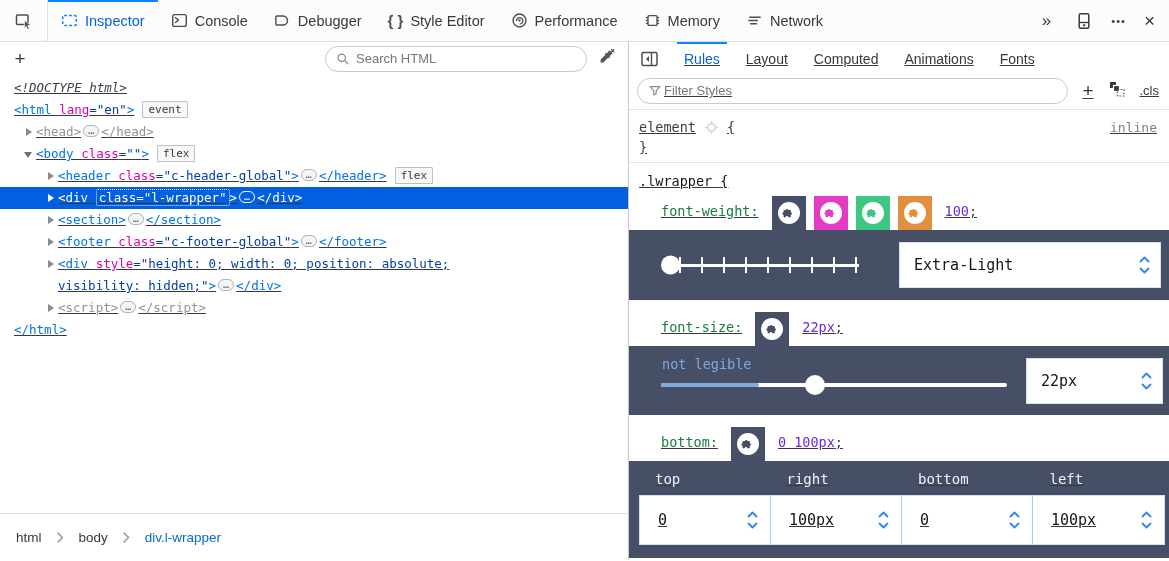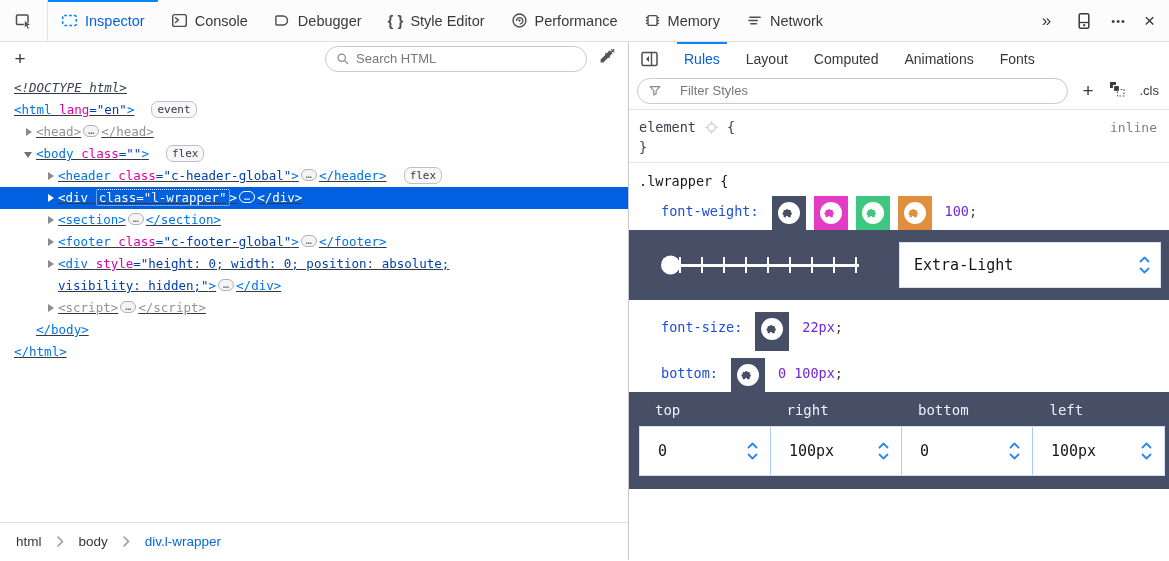--- a/index.html
+++ b/index.html
@@ -17,21 +17,21 @@
   .tab .glyph { font-size:15px; font-weight:bold; color:#4d4d52; }
   .tb-right { margin-left:auto; display:flex; align-items:center; gap:18px; padding-right:14px; }
   .tb-btn { display:flex; align-items:center; justify-content:center; }
   .overflow-glyph { font-size:17px; color:#38383d; margin-left:4px; margin-right:6px; }
   .more-glyph { font-size:11px; letter-spacing:1px; color:#38383d; }
   .close-glyph { font-size:19px; color:#38383d; line-height:1; }
 
   
   .panes { display:flex; height:518px; }
   .left-pane { width:628px; display:flex; flex-direction:column; background:#fff; }
-  .right-pane { flex:1; border-left:1px solid #c8c8cc; display:flex; flex-direction:column; background:#fff; }
+  .right-pane { flex:1; border-left:1px solid #c8c8cc; display:flex; flex-direction:column; background:#fff;text-decoration:underline; }
 
   
   .subbar { height:33px; display:flex; align-items:center; }
   .addnode { width:40px; text-align:center; font-size:19px; font-weight:300; color:#38383d; }
   .search-pill { margin-left:auto; width:262px; height:26px; border:1px solid #c9c9cf; border-radius:14px;
                  display:flex; align-items:center; gap:6px; padding:0 10px; background:#fff; }
   .search-pill input { border:none; outline:none; background:transparent; flex:1; font-size:13px; color:#0369a1;
                        font-family:"Liberation Sans", sans-serif; }
   .search-pill input::placeholder { color:#76767c; }
   .eyedrop { margin:0 12px 0 10px; }
@@ -42,54 +42,54 @@
   .mline.sel { background:#0060df; }
   .mline.sel span { color:#fff !important; }
   .c-t { color:#0074e8; } .c-a { color:#dd00a9; } .c-v { color:#003eaa; } .c-g { color:#92929a; } .c-d { color:#393f4c; font-style:italic; }
   .twisty { position:absolute; top:7px; width:0; height:0; }
   .tw-closed { border-left:6px solid #8a8a8f; border-top:4px solid transparent; border-bottom:4px solid transparent; margin-left:4px; }
   .tw-open { border-top:6px solid #6f6f74; border-left:4px solid transparent; border-right:4px solid transparent; top:9px; margin-left:2px; }
   .sel .tw-closed { border-left-color:#fff; }
   .pill { display:inline-block; border:1px solid #b1b1b6; background:#f4f4f5; border-radius:6px; padding:0 4px; margin:0 2px;
           line-height:10px; font-size:10px; color:#5a5a5e; vertical-align:2px; }
   .sel .pill { background:transparent; border-color:#fff; }
-  .bdg { display:inline-block; border:1px solid #c0c0c4; background:#f8f8fa; border-radius:7px; padding:0 5px; margin-left:17px;
+  .bdg { display:inline-block; border:1px solid #c0c0c4; background:#f8f8fa; border-radius:1px; padding:0 5px; margin-left:8px;
          line-height:15px; font-size:11px; color:#38383d; vertical-align:1px; }
   .boxed { border:1px dotted #dce7f8; border-radius:2px; padding:0 2px; }
 
   
-  .crumbbar { height:38px; border-top:1px solid #e0e0e2; display:flex; align-items:center; gap:15px; padding-left:16px; font-size:13.5px; }
+  .crumbbar { height:47px; border-top:1px solid #e0e0e2; display:flex; align-items:center; gap:15px; padding-left:16px; font-size:13.5px; }
   .crumb { color:#38383d; } .crumb.current { color:#0669d8; }
 
   
   .rtabs { height:34px; display:flex; align-items:stretch; }
   .rtab-toggle { width:42px; display:flex; align-items:center; justify-content:center; }
   .rtab { position:relative; display:flex; align-items:center; padding:0 13px; font-size:14px; color:#38383d; }
   .rtab.active { color:#0560df; }
   .rtab.active::before { content:''; position:absolute; top:0; left:6px; right:6px; height:2px; background:#0a84ff; }
 
   
   .filterbar { height:34px; display:flex; align-items:center; border-bottom:1px solid #e3e3e6; padding:0 10px 4px 8px; gap:14px; }
-  .filter-pill { flex:1; height:26px; border:1px solid #c9c9cf; border-radius:14px; display:flex; align-items:center; gap:18px; padding:8px 10px;justify-content:center; }
+  .filter-pill { flex:1; height:26px; border:1px solid #c9c9cf; border-radius:14px; display:flex; align-items:center; gap:2px; padding:8px 10px;justify-content:center; }
   .filter-pill input { border:none; outline:none; background:transparent; flex:1; font-size:13px; color:#38383d;
                        font-family:"Liberation Sans", sans-serif; }
   .filter-pill input::placeholder { color:#76767c; }
   .addrule { font-size:19px; font-weight:300; color:#38383d; }
   .cls-label { font-size:13px; color:#38383d; }
 
   
   .rules { flex:1; font-family:"DejaVu Sans Mono", monospace; font-size:13.5px; color:#393f4c; overflow:hidden; }
   .el-line1 { display:flex; align-items:center; gap:8px; padding:7px 0 0 10px; line-height:21px; }
   .loc { margin-left:auto; padding-right:12px; color:#80808a; font-size:13px; }
   .el-line2 { padding-left:10px; line-height:19px; }
   .sep { border-bottom:1px solid #e5e5e8; margin-top:5px; }
   .sel2 { padding:7px 0 0 10px; line-height:22px; color:#16161a; }
 
   .prop-row { display:flex; align-items:center; height:38px; padding-left:32px; gap:13px; }
-  .prop-name { color:#1d4ed8; }
+  .prop-name { color:#15803d; }
   .prop-val { color:#6d28d9; }
   .semi { color:#393f4c; }
   .swatches { display:flex; gap:8px; align-self:flex-end; }
   .swatch { width:34px; height:34px; display:flex; align-items:center; justify-content:center; position:relative; }
   .swatch .disc { width:22px; height:22px; border-radius:50%; background:#fff; display:flex; align-items:center; justify-content:center; }
   .swatch.connected::after { content:''; position:absolute; left:0; right:0; top:100%; height:5px; background:inherit; }
 
   .dpanel { background:#474f66; position:relative; }
   .dpanel1 { height:70px; }
   .dpanel2 { height:69px; }
@@ -222,21 +222,20 @@
           <div class="mline" style="padding-left: 14px;"><span class="c-t">&lt;html </span><span class="c-a">lang</span><span class="c-v">="en"</span><span class="c-t">&gt;</span><span class="bdg">event</span></div>
           <div class="mline" style="padding-left: 36px;"><span class="twisty tw-closed" style="left: 22px;"></span><span class="c-g">&lt;head&gt;</span><span class="pill">…</span><span class="c-g">&lt;/head&gt;</span></div>
           <div class="mline" style="padding-left: 36px;"><span class="twisty tw-open" style="left: 22px;"></span><span class="c-t">&lt;body </span><span class="c-a">class</span><span class="c-v">=""</span><span class="c-t">&gt;</span><span class="bdg">flex</span></div>
           <div class="mline" style="padding-left: 58px;"><span class="twisty tw-closed" style="left: 44px;"></span><span class="c-t">&lt;header </span><span class="c-a">class</span><span class="c-v">="c-header-global"</span><span class="c-t">&gt;</span><span class="pill">…</span><span class="c-t">&lt;/header&gt;</span><span class="bdg">flex</span></div>
           <div class="mline sel" style="padding-left: 58px;"><span class="twisty tw-closed" style="left: 44px;"></span><span class="c-t">&lt;div </span><span class="boxed">class="l-wrapper"</span><span class="c-t">&gt;</span><span class="pill">…</span><span class="c-t">&lt;/div&gt;</span></div>
           <div class="mline" style="padding-left: 58px;"><span class="twisty tw-closed" style="left: 44px;"></span><span class="c-t">&lt;section&gt;</span><span class="pill">…</span><span class="c-t">&lt;/section&gt;</span></div>
           <div class="mline" style="padding-left: 58px;"><span class="twisty tw-closed" style="left: 44px;"></span><span class="c-t">&lt;footer </span><span class="c-a">class</span><span class="c-v">="c-footer-global"</span><span class="c-t">&gt;</span><span class="pill">…</span><span class="c-t">&lt;/footer&gt;</span></div>
           <div class="mline" style="padding-left: 58px;"><span class="twisty tw-closed" style="left: 44px;"></span><span class="c-t">&lt;div </span><span class="c-a">style</span><span class="c-v">="height: 0; width: 0; position: absolute;</span></div>
           <div class="mline" style="padding-left: 58px;"><span class="c-v">visibility: hidden;"</span><span class="c-t">&gt;</span><span class="pill">…</span><span class="c-t">&lt;/div&gt;</span></div>
           <div class="mline" style="padding-left: 58px;"><span class="twisty tw-closed" style="left: 44px;"></span><span class="c-g">&lt;script&gt;</span><span class="pill">…</span><span class="c-g">&lt;/script&gt;</span></div>
-          <div class="mline" style="padding-left: 36px;"><span class="c-t">&lt;/body&gt;</span></div>
           <div class="mline" style="padding-left: 14px;"><span class="c-t">&lt;/html&gt;</span></div>
         </div>
 
       <div class="crumbbar">
         <span class="crumb">html</span>
         <svg width="7" height="11" viewBox="0 0 7 11">
           <path d="M1 1l4.5 4.5L1 10" fill="none" stroke="#9a9aa0" stroke-width="1.6" stroke-linecap="round" stroke-linejoin="round"></path>
         </svg>
         <span class="crumb">body</span>
         <svg width="7" height="11" viewBox="0 0 7 11">
@@ -369,20 +368,38 @@
               <span class="disc">
                   <svg width="13" height="13" viewBox="0 0 20 20" fill="currentColor">
                     <path d="M8 3.2c1 0 1.8.6 2 1.5h2.6c.6 0 1 .4 1 1v2.4c1 .1 1.7 1 1.7 2s-.7 1.9-1.7 2v2.5c0 .6-.4 1-1 1h-3c-.1-1-.9-1.7-1.9-1.7s-1.8.7-1.9 1.7H3.4c-.6 0-1-.4-1-1V12c-1-.1-1.8-1-1.8-2s.8-1.9 1.8-2V5.7c0-.6.4-1 1-1H6c.2-.9 1-1.5 2-1.5z"></path>
                   </svg>
                 </span>
             </span>
           </span>
           <span><span class="prop-val">22px</span><span class="semi">;</span></span>
         </div>
 
+        <div class="dpanel dpanel2">
+          <span class="s-label">not legible</span>
+          <div class="s-track">
+            <div class="s-fill"></div>
+          </div>
+          <div class="s-knob"></div>
+          <div class="stp stp2">
+            <span class="val">22px</span>
+            <span class="chevcol">
+              <svg width="11" height="7" viewBox="0 0 11 7">
+                  <path d="M1.5 5.5L5.5 1.5L9.5 5.5" fill="none" stroke="#2b87f0" stroke-width="1.8" stroke-linecap="round" stroke-linejoin="round"></path>
+                </svg>
+              <svg width="11" height="7" viewBox="0 0 11 7">
+                  <path d="M1.5 1.5L5.5 5.5L9.5 1.5" fill="none" stroke="#2b87f0" stroke-width="1.8" stroke-linecap="round" stroke-linejoin="round"></path>
+                </svg>
+            </span>
+          </div>
+        </div>
 
         <div class="gap8"></div>
 
         <div class="prop-row">
           <span class="prop-name">bottom:</span>
           <span class="swatches">
             <span class="swatch connected" style="background: rgb(71, 79, 102); color: rgb(71, 79, 102);">
               <span class="disc">
                   <svg width="13" height="13" viewBox="0 0 20 20" fill="currentColor">
                     <path d="M8 3.2c1 0 1.8.6 2 1.5h2.6c.6 0 1 .4 1 1v2.4c1 .1 1.7 1 1.7 2s-.7 1.9-1.7 2v2.5c0 .6-.4 1-1 1h-3c-.1-1-.9-1.7-1.9-1.7s-1.8.7-1.9 1.7H3.4c-.6 0-1-.4-1-1V12c-1-.1-1.8-1-1.8-2s.8-1.9 1.8-2V5.7c0-.6.4-1 1-1H6c.2-.9 1-1.5 2-1.5z"></path>

